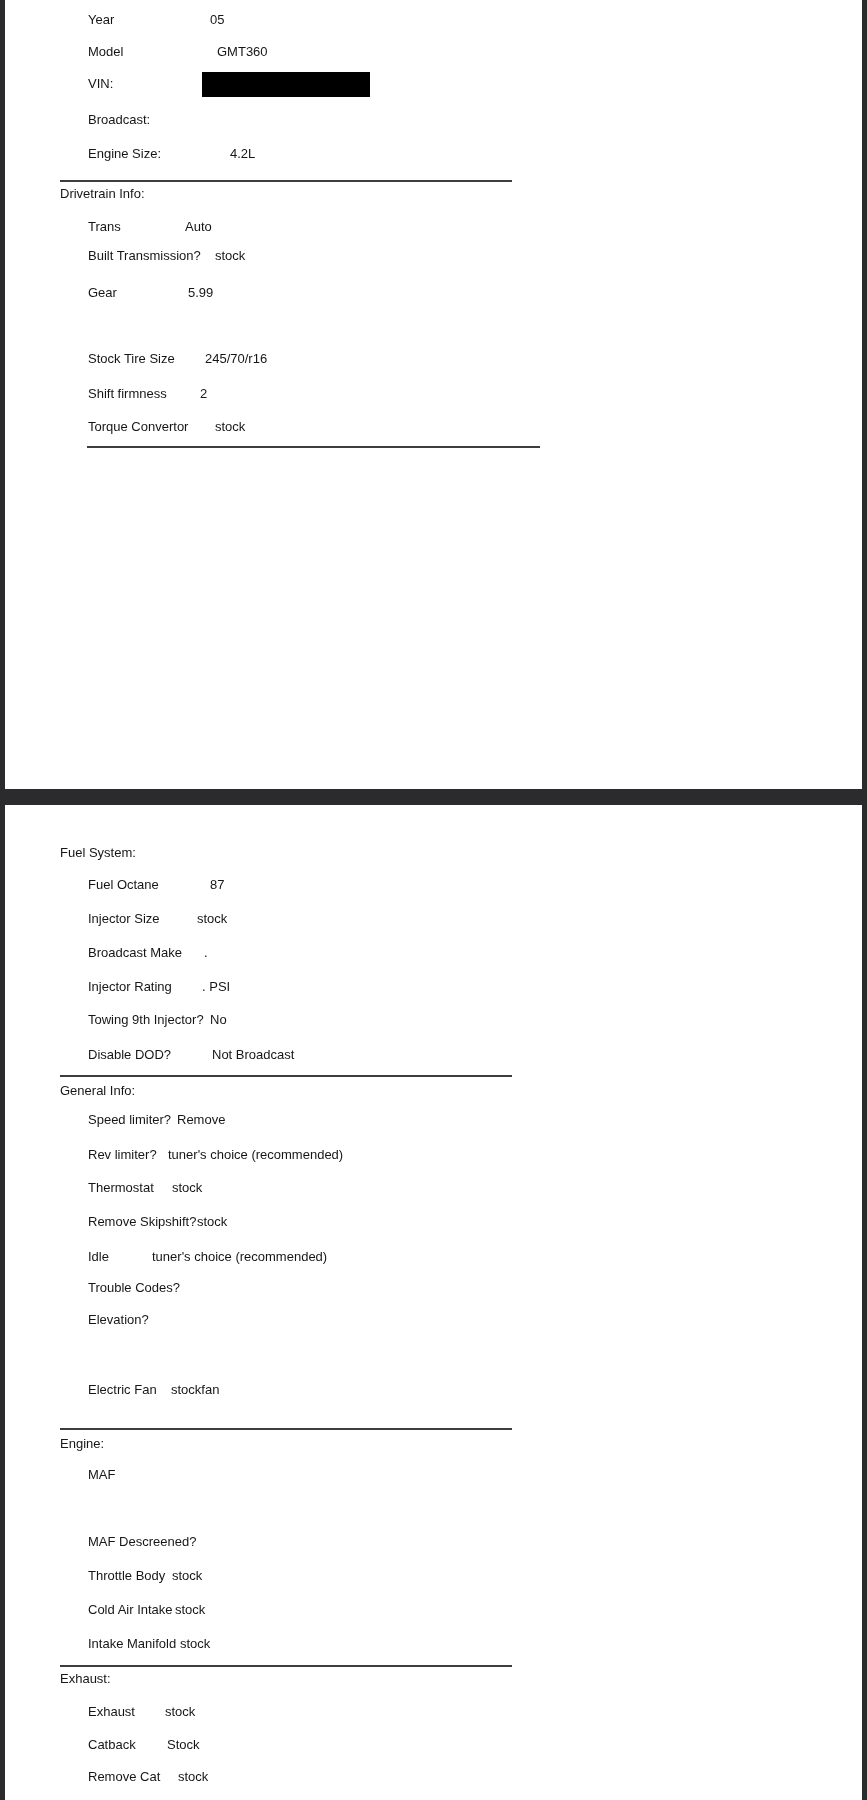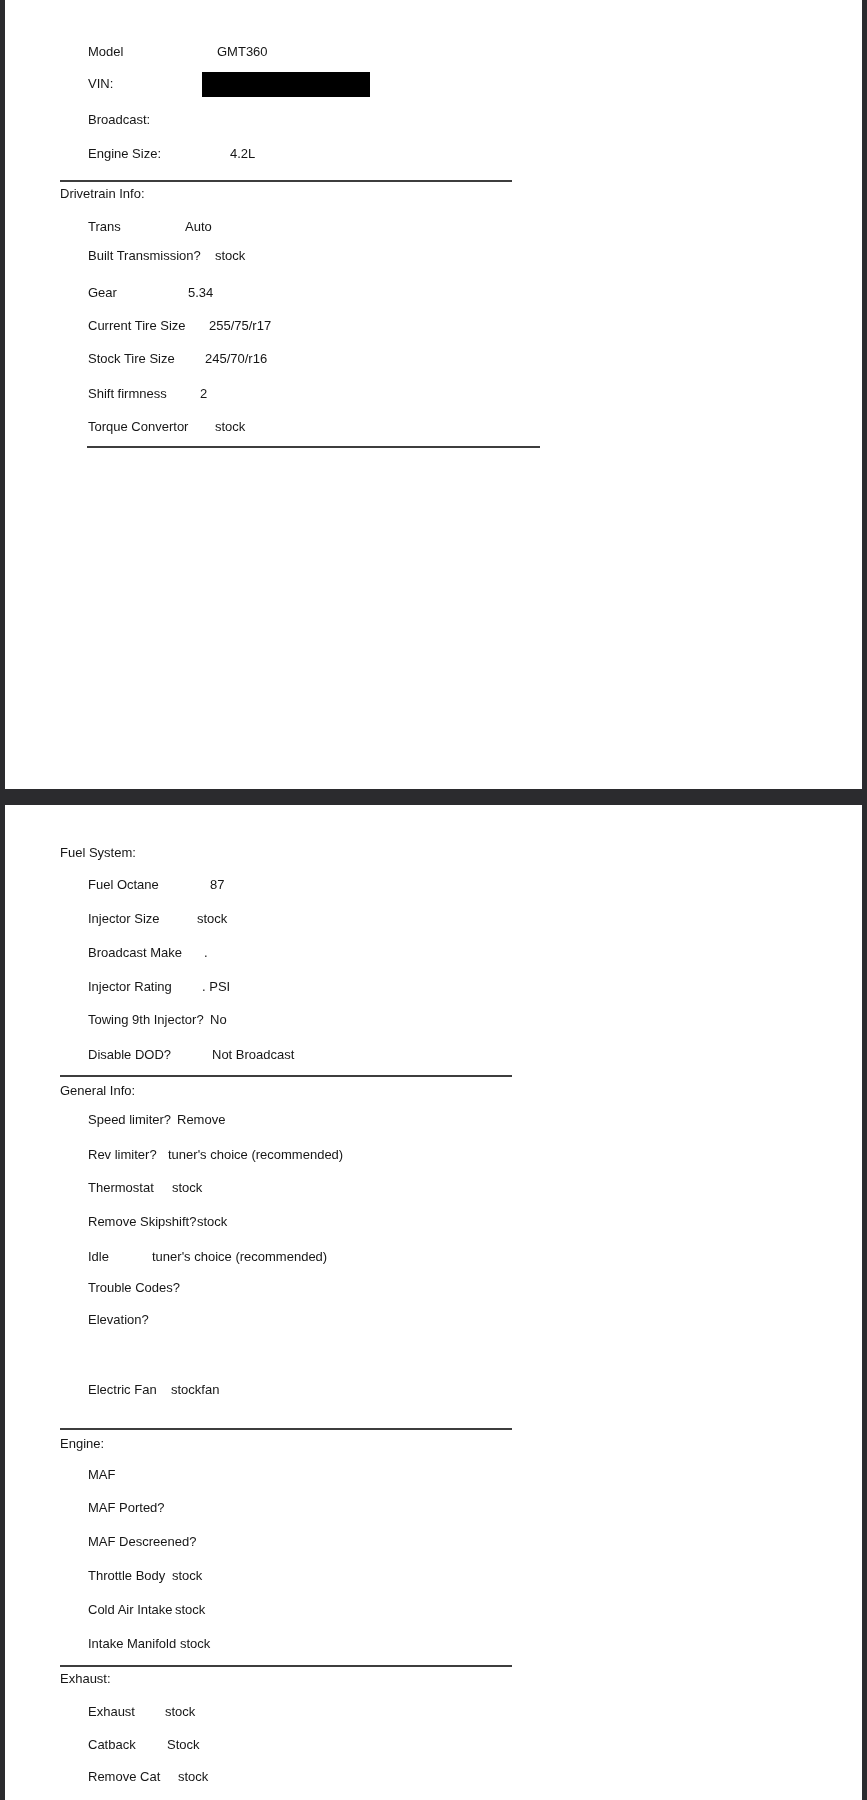--- a/index.html
+++ b/index.html
@@ -20,20 +20,24 @@
   .row .val{position:absolute;white-space:nowrap;}
   .rule{position:absolute;height:2px;background:#3d3d3d;}
   .redaction{position:absolute;background:#000000;}
   .page-gap{position:absolute;left:0;right:0;background:#2b2b2e;}
 </style>
 </head>
 <body>
 
 <div class="page" style="top:0;height:789px;">
 
+  <div class="row" style="top:12px">
+    <span class="lbl">Year</span>
+    <span class="val" style="left:205px">05</span>
+  </div>
   <div class="row" style="top:44px">
     <span class="lbl">Model</span>
     <span class="val" style="left:212px">GMT360</span>
   </div>
   <div class="row" style="top:76px">
     <span class="lbl">VIN:</span>
   </div>
   <div class="redaction" style="left:197px;top:72px;width:168px;height:25px;"></div>
   <div class="row" style="top:112px">
     <span class="lbl">Broadcast:</span>
@@ -51,25 +55,21 @@
 
   <div class="row hdr" style="top:186px">
     <span class="lbl">Drivetrain Info:</span>
   </div>
   <div class="row" style="top:248px">
     <span class="lbl">Built Transmission?</span>
     <span class="val" style="left:210px">stock</span>
   </div>
   <div class="row" style="top:285px">
     <span class="lbl">Gear</span>
-    <span class="val" style="left:183px">5.34</span>
-  </div>
-  <div class="row" style="top:318px">
-    <span class="lbl">Current Tire Size</span>
-    <span class="val" style="left:204px">255/75/r17</span>
+    <span class="val" style="left:183px">5.99</span>
   </div>
   <div class="row" style="top:351px">
     <span class="lbl">Stock Tire Size</span>
     <span class="val" style="left:200px">245/70/r16</span>
   </div>
   <div class="row" style="top:386px">
     <span class="lbl">Shift firmness</span>
     <span class="val" style="left:195px">2</span>
   </div>
   <div class="row" style="top:419px">
@@ -146,23 +146,20 @@
     <span class="val" style="left:166px">stockfan</span>
   </div>
 
   <div class="rule" style="top:623px;left:55px;width:452px;"></div>
   <div class="row hdr" style="top:631px">
     <span class="lbl">Engine:</span>
   </div>
   <div class="row" style="top:662px">
     <span class="lbl">MAF</span>
   </div>
-  <div class="row" style="top:695px">
-    <span class="lbl">MAF Ported?</span>
-  </div>
   <div class="row" style="top:729px">
     <span class="lbl">MAF Descreened?</span>
   </div>
   <div class="row" style="top:763px">
     <span class="lbl">Throttle Body</span>
     <span class="val" style="left:167px">stock</span>
   </div>
   <div class="row" style="top:797px">
     <span class="lbl">Cold Air Intake</span>
     <span class="val" style="left:170px">stock</span>

